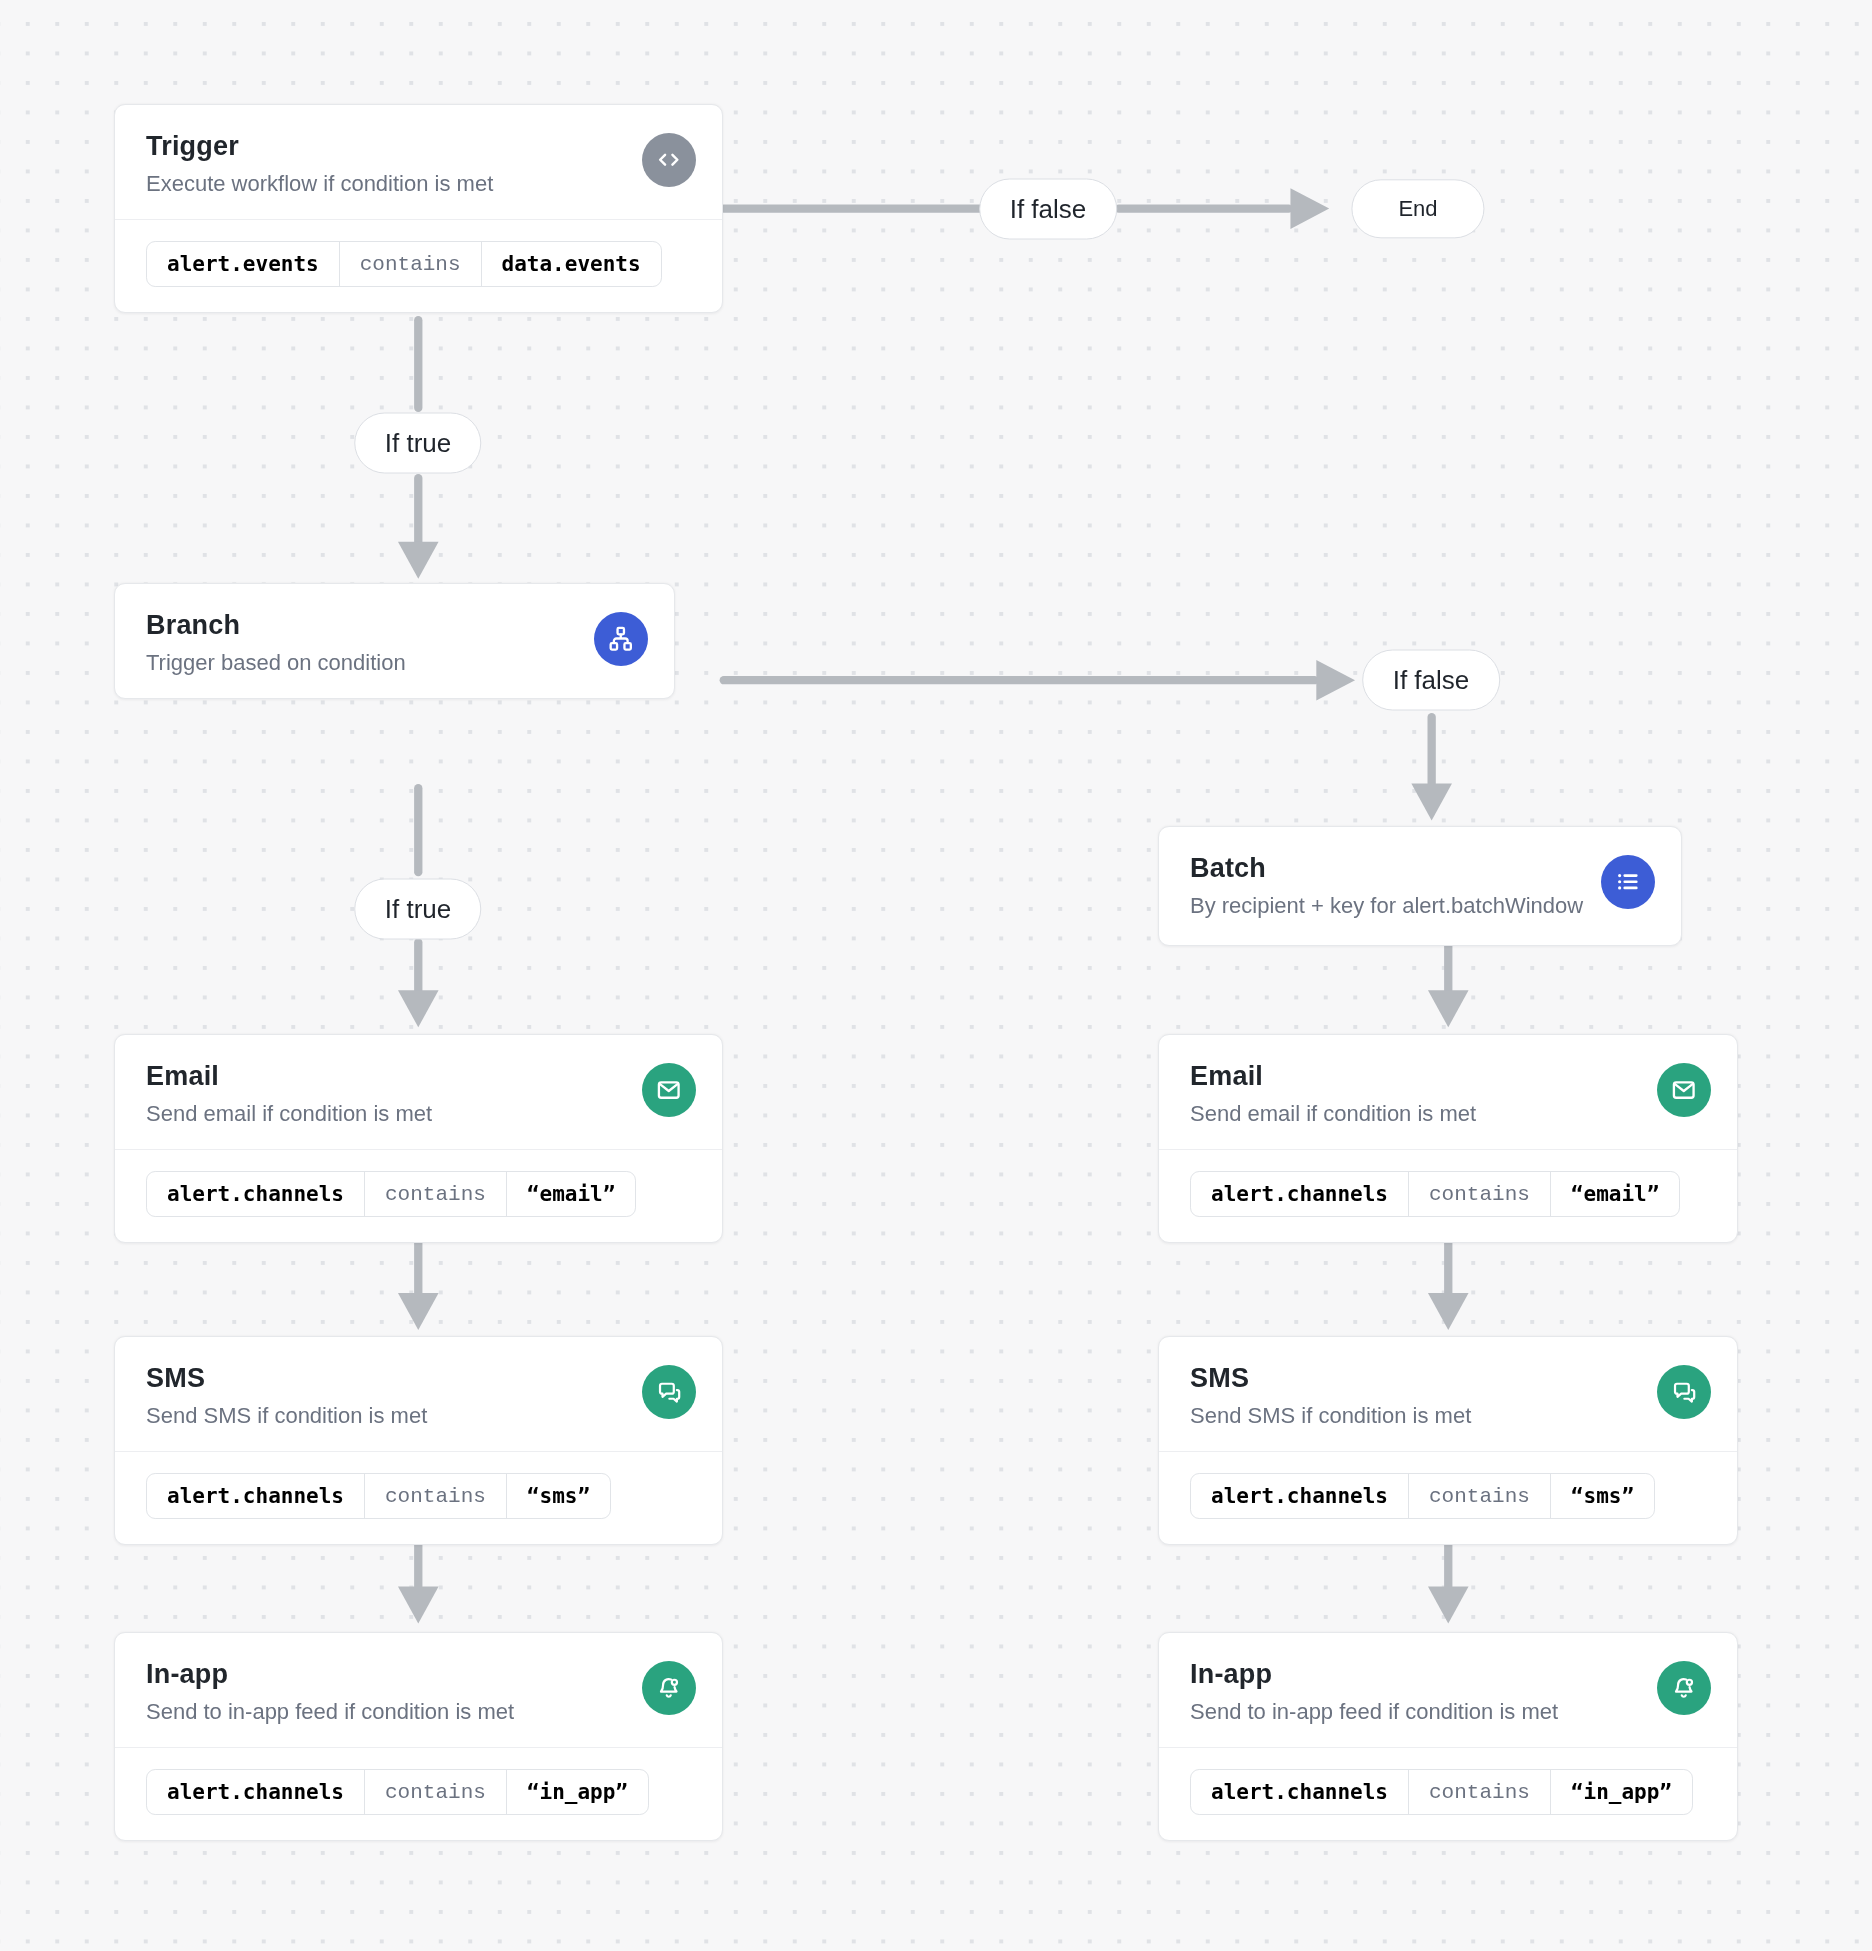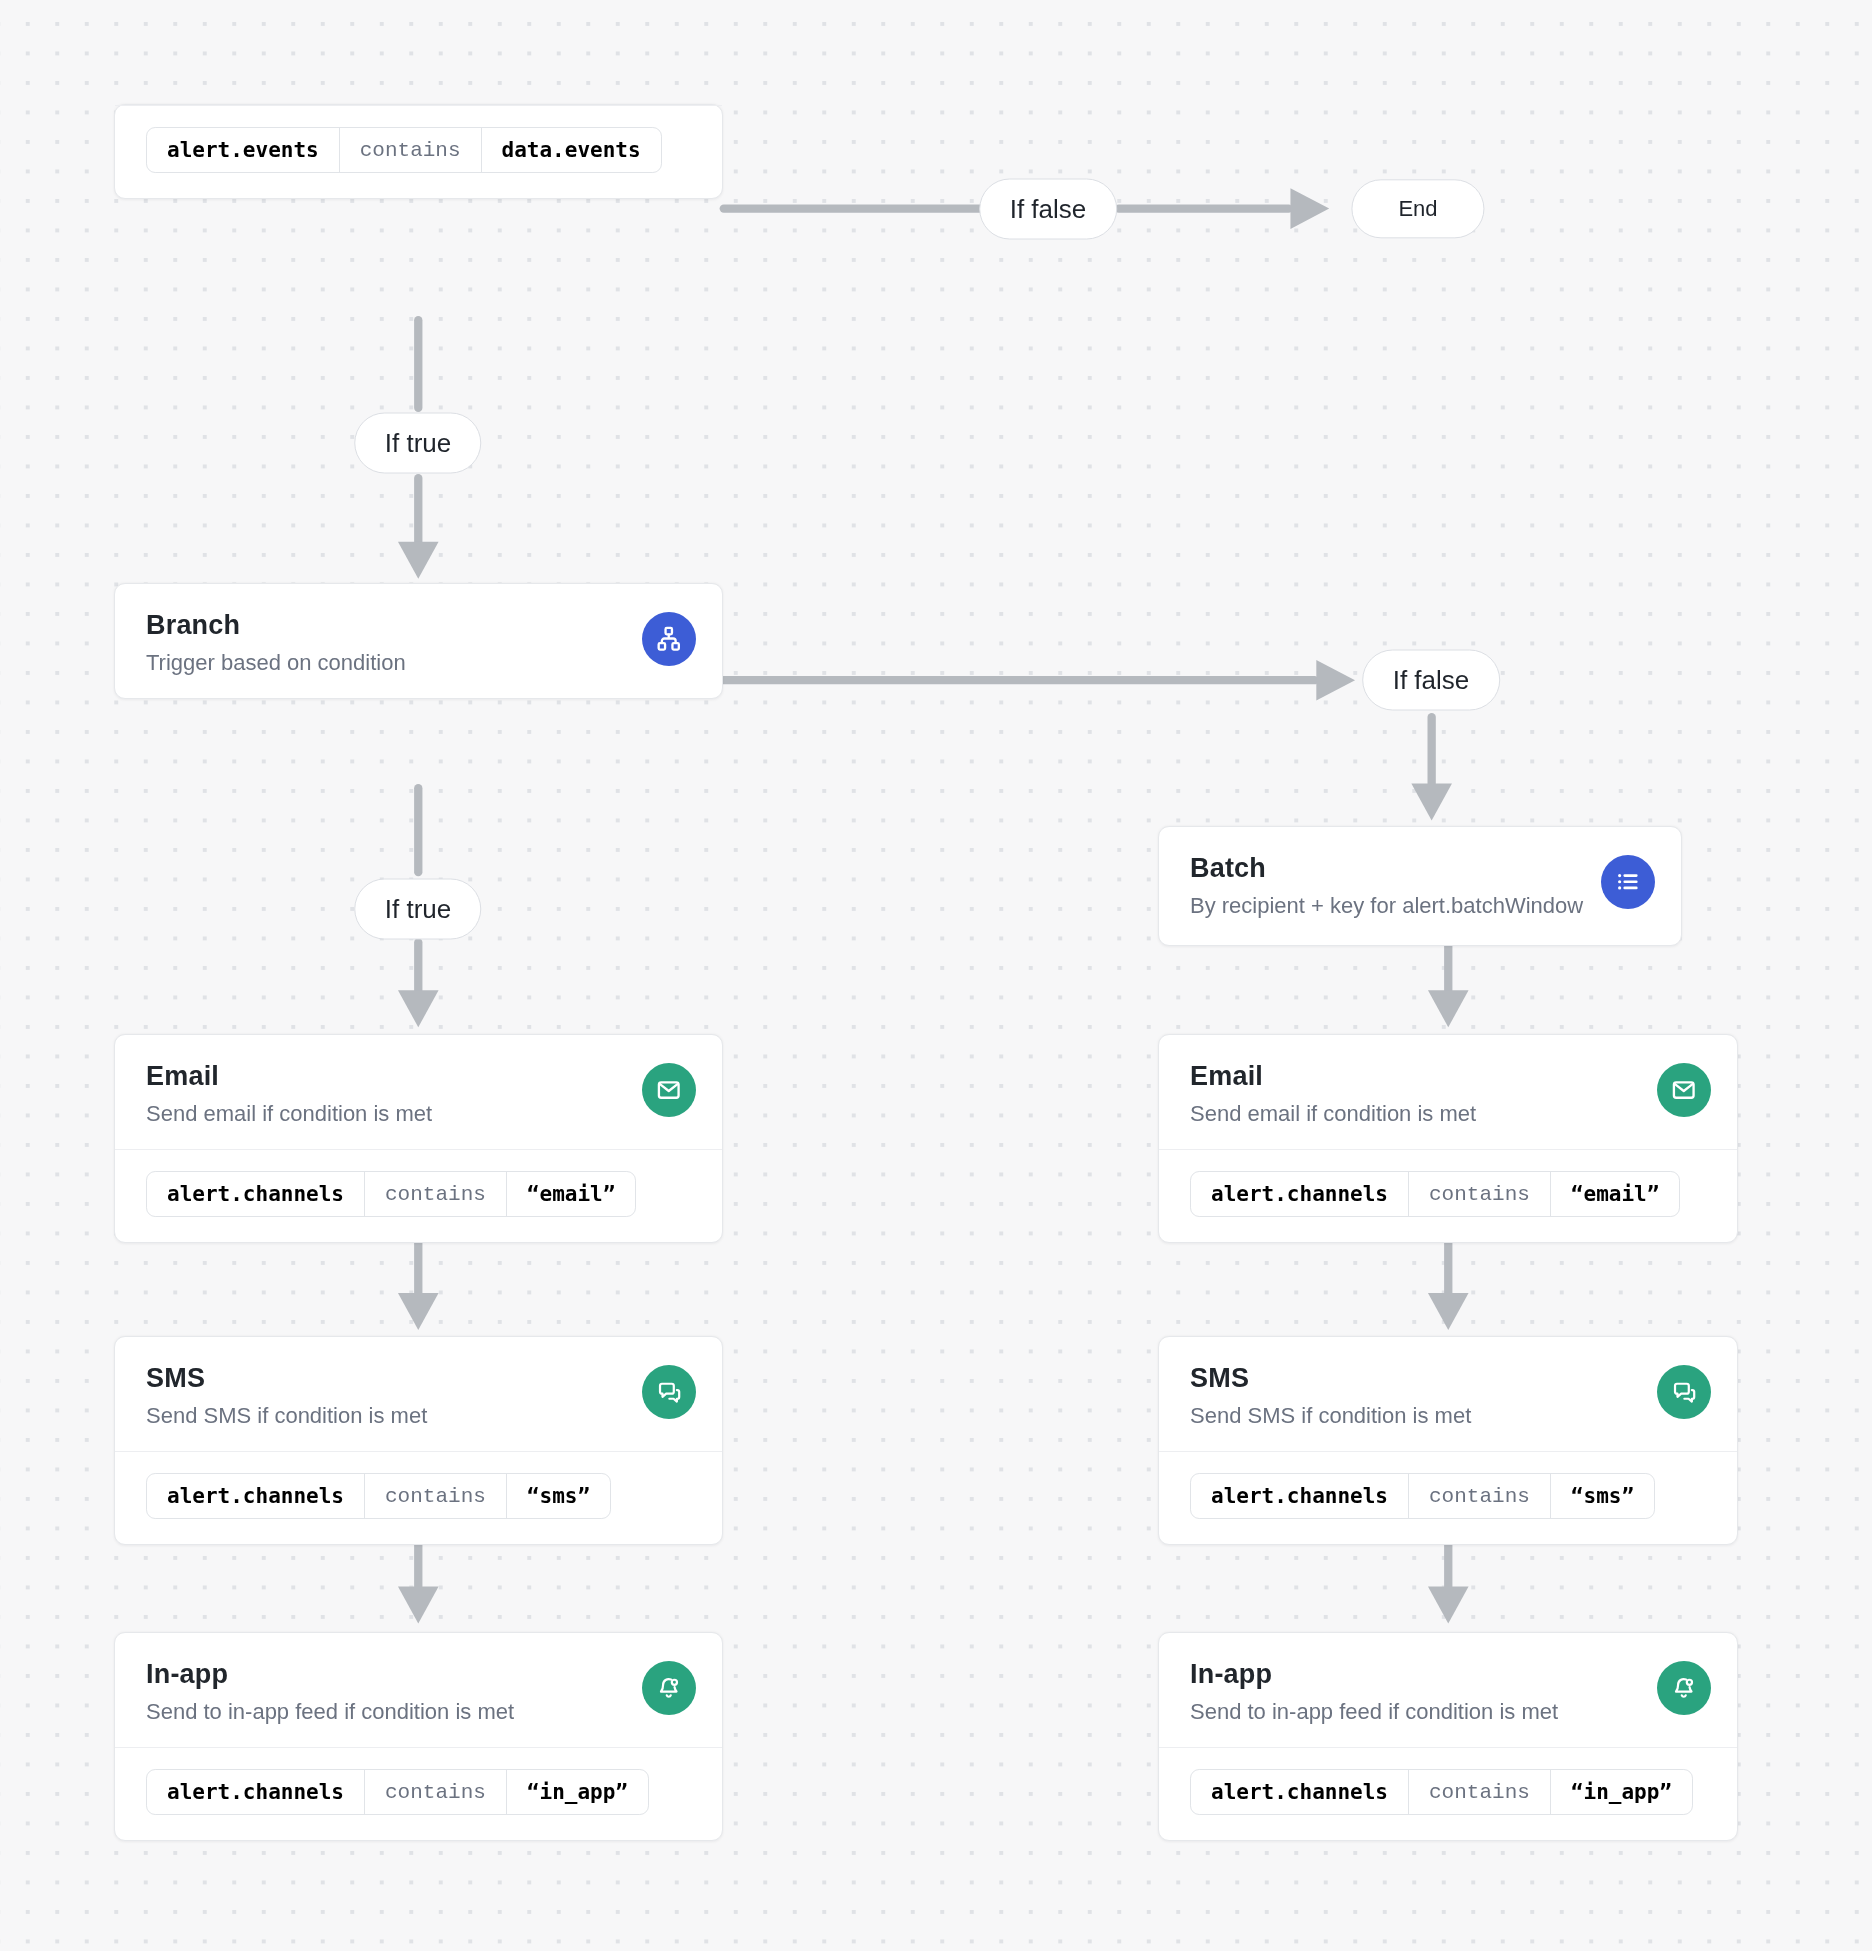--- a/index.html
+++ b/index.html
@@ -74,30 +74,39 @@
     </g>
   </svg>
 
   <div class="pill" style="left:1048px;top:209px;">If false</div>
   <div class="pill end" style="left:1418px;top:209px;">End</div>
   <div class="pill" style="left:418px;top:443px;">If true</div>
   <div class="pill" style="left:1431px;top:680px;">If false</div>
   <div class="pill" style="left:418px;top:909px;">If true</div>
 
   <div class="node" style="left:114px;top:104px;width:609px;">
+    <div class="node-header">
+      <div class="node-title">Trigger</div>
+      <div class="node-subtitle">Execute workflow if condition is met</div>
+      <div class="icon-circle" style="background:#8a919c;">
+        <svg viewBox="0 0 24 24">
+            <path d="M9 8l-4 4 4 4 M15 8l4 4-4 4" stroke="#fff" stroke-width="2" fill="none" stroke-linecap="round" stroke-linejoin="round"></path>
+          </svg>
+      </div>
+    </div>
     <div class="node-cond">
       <div class="cond-chip">
         <span class="cond-seg cond-mono">alert.events</span>
         <span class="cond-seg cond-op">contains</span>
         <span class="cond-seg cond-mono">data.events</span>
       </div>
     </div>
   </div>
 
-  <div class="node" style="left:114px;top:583px;width:609px;">
+  <div class="node" style="left:114px;top:583px;width:561px;">
     <div class="node-header">
       <div class="node-title">Branch</div>
       <div class="node-subtitle">Trigger based on condition</div>
       <div class="icon-circle" style="background:#3d5dd6;">
         <svg viewBox="0 0 24 24" fill="none" stroke="#fff" stroke-width="1.9" stroke-linecap="round" stroke-linejoin="round">
           <rect x="9.4" y="3.2" width="5.2" height="5.2" rx="1"></rect>
           <rect x="3.8" y="15.6" width="5.2" height="5.2" rx="1"></rect>
           <rect x="15" y="15.6" width="5.2" height="5.2" rx="1"></rect>
           <path d="M12 8.6v3.2 M6.4 15.4v-1.6a2 2 0 0 1 2-2h7.2a2 2 0 0 1 2 2v1.6"></path>
         </svg>

